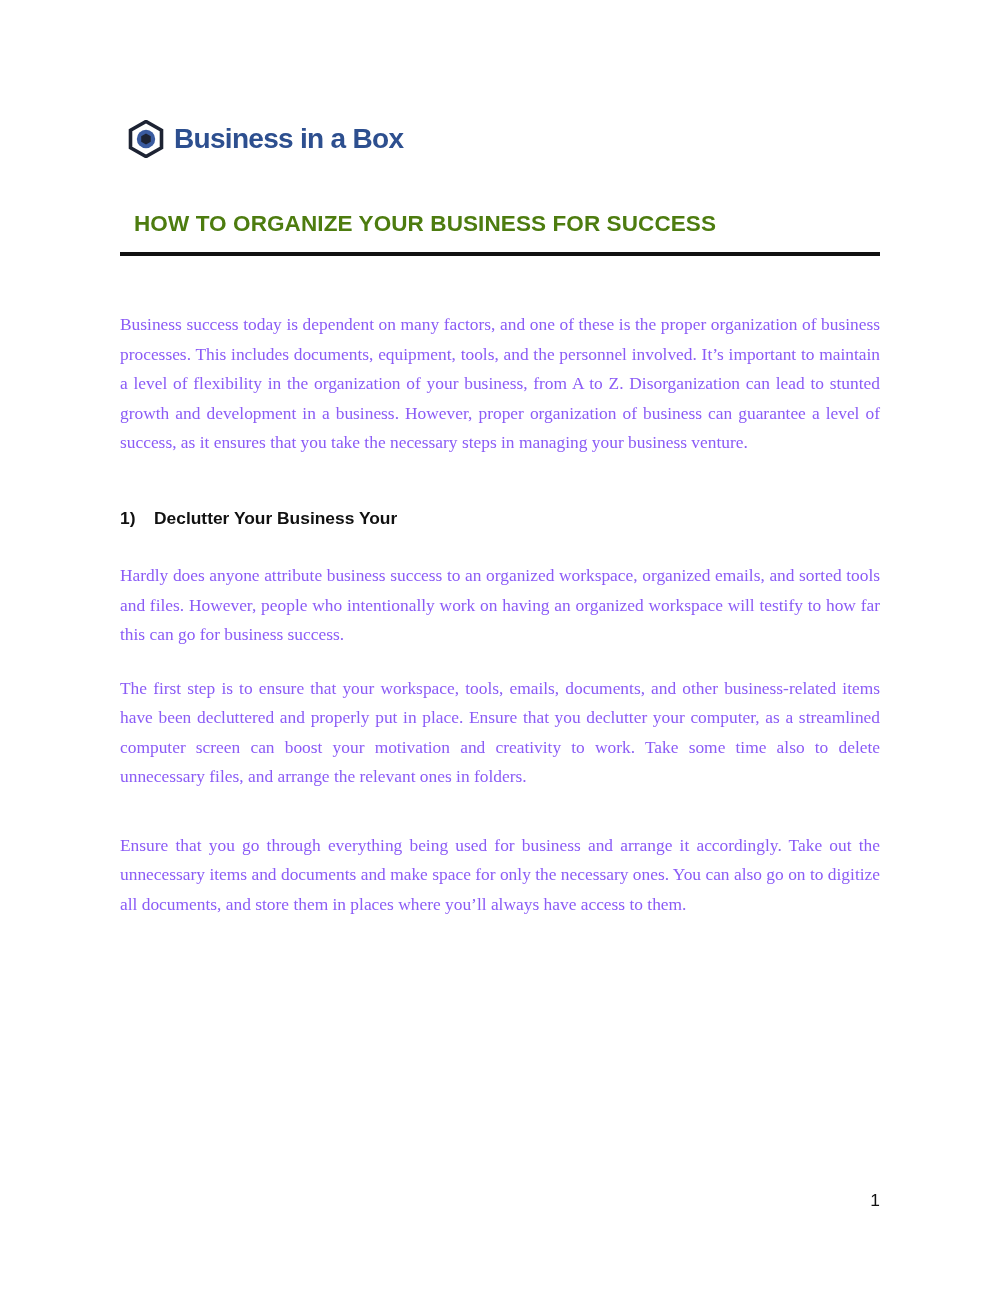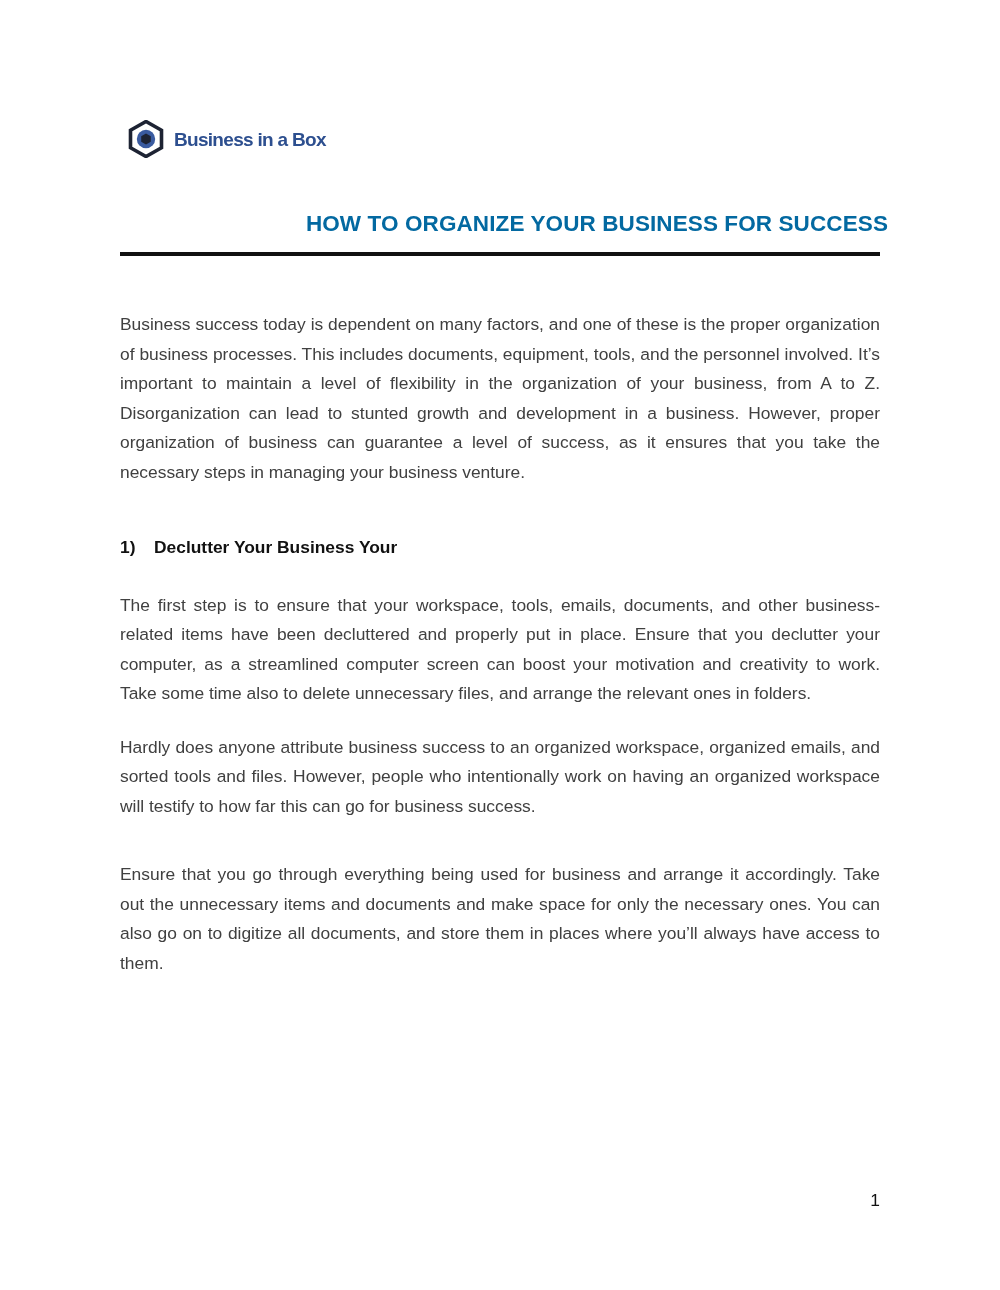--- a/index.html
+++ b/index.html
@@ -33,40 +33,40 @@
     gap: 10px;
     height: 46px;
   }
   .brand-mark {
     width: 36px;
     height: 38px;
     display: block;
     flex: 0 0 auto;
   }
   .brand-name {
-    font-size: 19px;
+    font-size: 28px;
     font-weight: bold;
     letter-spacing: -0.7px;
     color: #2d4f8f;
     line-height: 1;
     white-space: nowrap;
     font-family: "Liberation Sans", sans-serif;
   }
 
   
   .doc-title {
     position: absolute;
-    left: 128px;
+    left: 134px;
     top: 210px;
     width: 760px;
-    text-align: right;
+    text-align: left;
     font-size: 22.5px;
     font-weight: bold;
     letter-spacing: 0.1px;
-    color: #0369a1;
+    color: #4d7c0f;
     line-height: 1.25;
   }
   .title-rule {
     position: absolute;
     left: 120px;
     top: 252px;
     width: 760px;
     height: 4px;
     background: #111111;
   }
@@ -76,22 +76,23 @@
     position: absolute;
     left: 120px;
     top: 310px;
     width: 760px;
   }
   .para {
     font-size: 17.4px;
     line-height: 29.5px;
     text-align: justify;
     text-justify: inter-word;
-    color: #404040;
+    color: #8b5cf6;
     margin: 0 0 24px 0;
+    font-family: Liberation Serif, serif;
   }
   .para.last-of-block {
     margin-bottom: 0;
     margin-top: 39px;
   }
   .gap-before-heading { height: 22px; }
   .gap-after-heading  { height: 28px; }
 
   .section-heading {
     font-size: 17.4px;
@@ -141,23 +142,23 @@
 
     <div class="gap-before-heading"></div>
 
     <div class="section-heading">
       <span class="num">1)</span>
       <span>Declutter Your Business Your</span>
     </div>
 
     <div class="gap-after-heading"></div>
 
+    <p class="para">Hardly does anyone attribute business success to an organized workspace, organized emails, and sorted tools and files. However, people who intentionally work on having an organized workspace will testify to how far this can go for business success.</p>
+
     <p class="para">The first step is to ensure that your workspace, tools, emails, documents, and other business-related items have been decluttered and properly put in place. Ensure that you declutter your computer, as a streamlined computer screen can boost your motivation and creativity to work. Take some time also to delete unnecessary files, and arrange the relevant ones in folders.</p>
-
-    <p class="para">Hardly does anyone attribute business success to an organized workspace, organized emails, and sorted tools and files. However, people who intentionally work on having an organized workspace will testify to how far this can go for business success.</p>
 
     <p class="para last-of-block">Ensure that you go through everything being used for business and arrange it accordingly. Take out the unnecessary items and documents and make space for only the necessary ones. You can also go on to digitize all documents, and store them in places where you’ll always have access to them.</p>
 
   </div>
 
   <div class="page-number">1</div>
 
 </div>
 
 </body></html>

